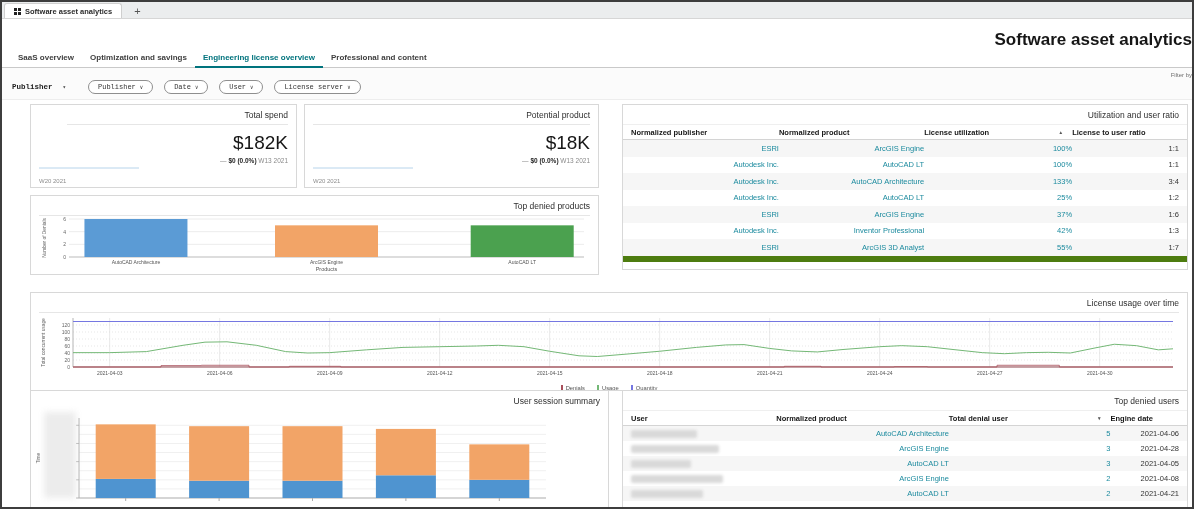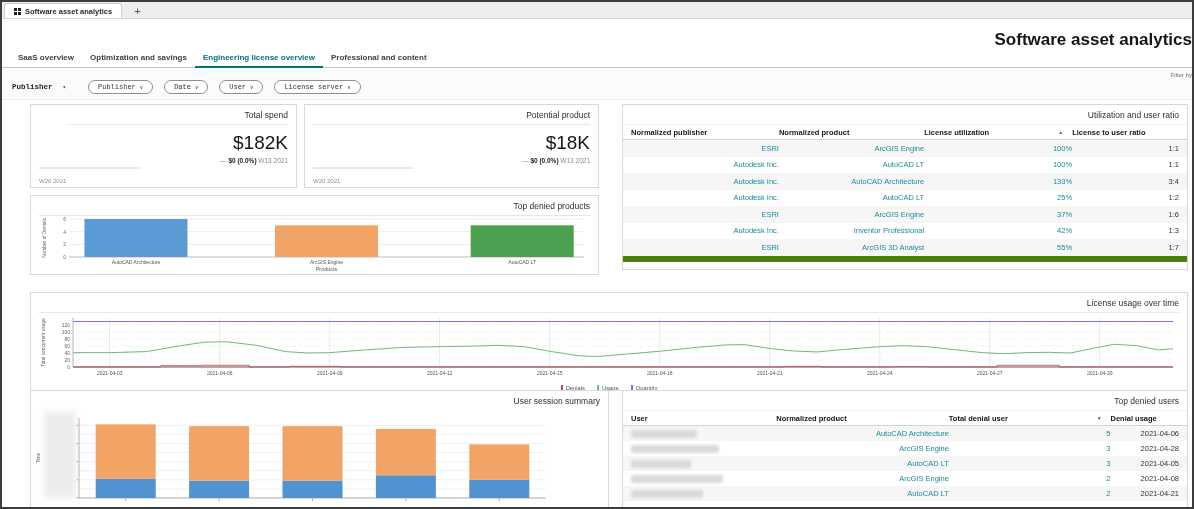--- a/index.html
+++ b/index.html
@@ -341,21 +341,21 @@
               <span>User</span>
             </div>
             <div class="hcell">
               <span>Normalized product</span>
             </div>
             <div class="hcell spread">
               <span>Total denial user</span>
               <span class="sort">▾</span>
             </div>
             <div class="hcell">
-              <span>Denial usage</span>
+              <span>Engine date</span>
             </div>
           </div>
           <div class="tbl-row odd" style="grid-template-columns: 26.5% 31.5% 29.5% 12.5%; height: 15px;">
             <div>
               <div class="blur-user"></div>
             </div>
             <div class="cell-link">AutoCAD Architecture</div>
             <div class="cell-link">5</div>
             <div>2021-04-06</div>
           </div>

